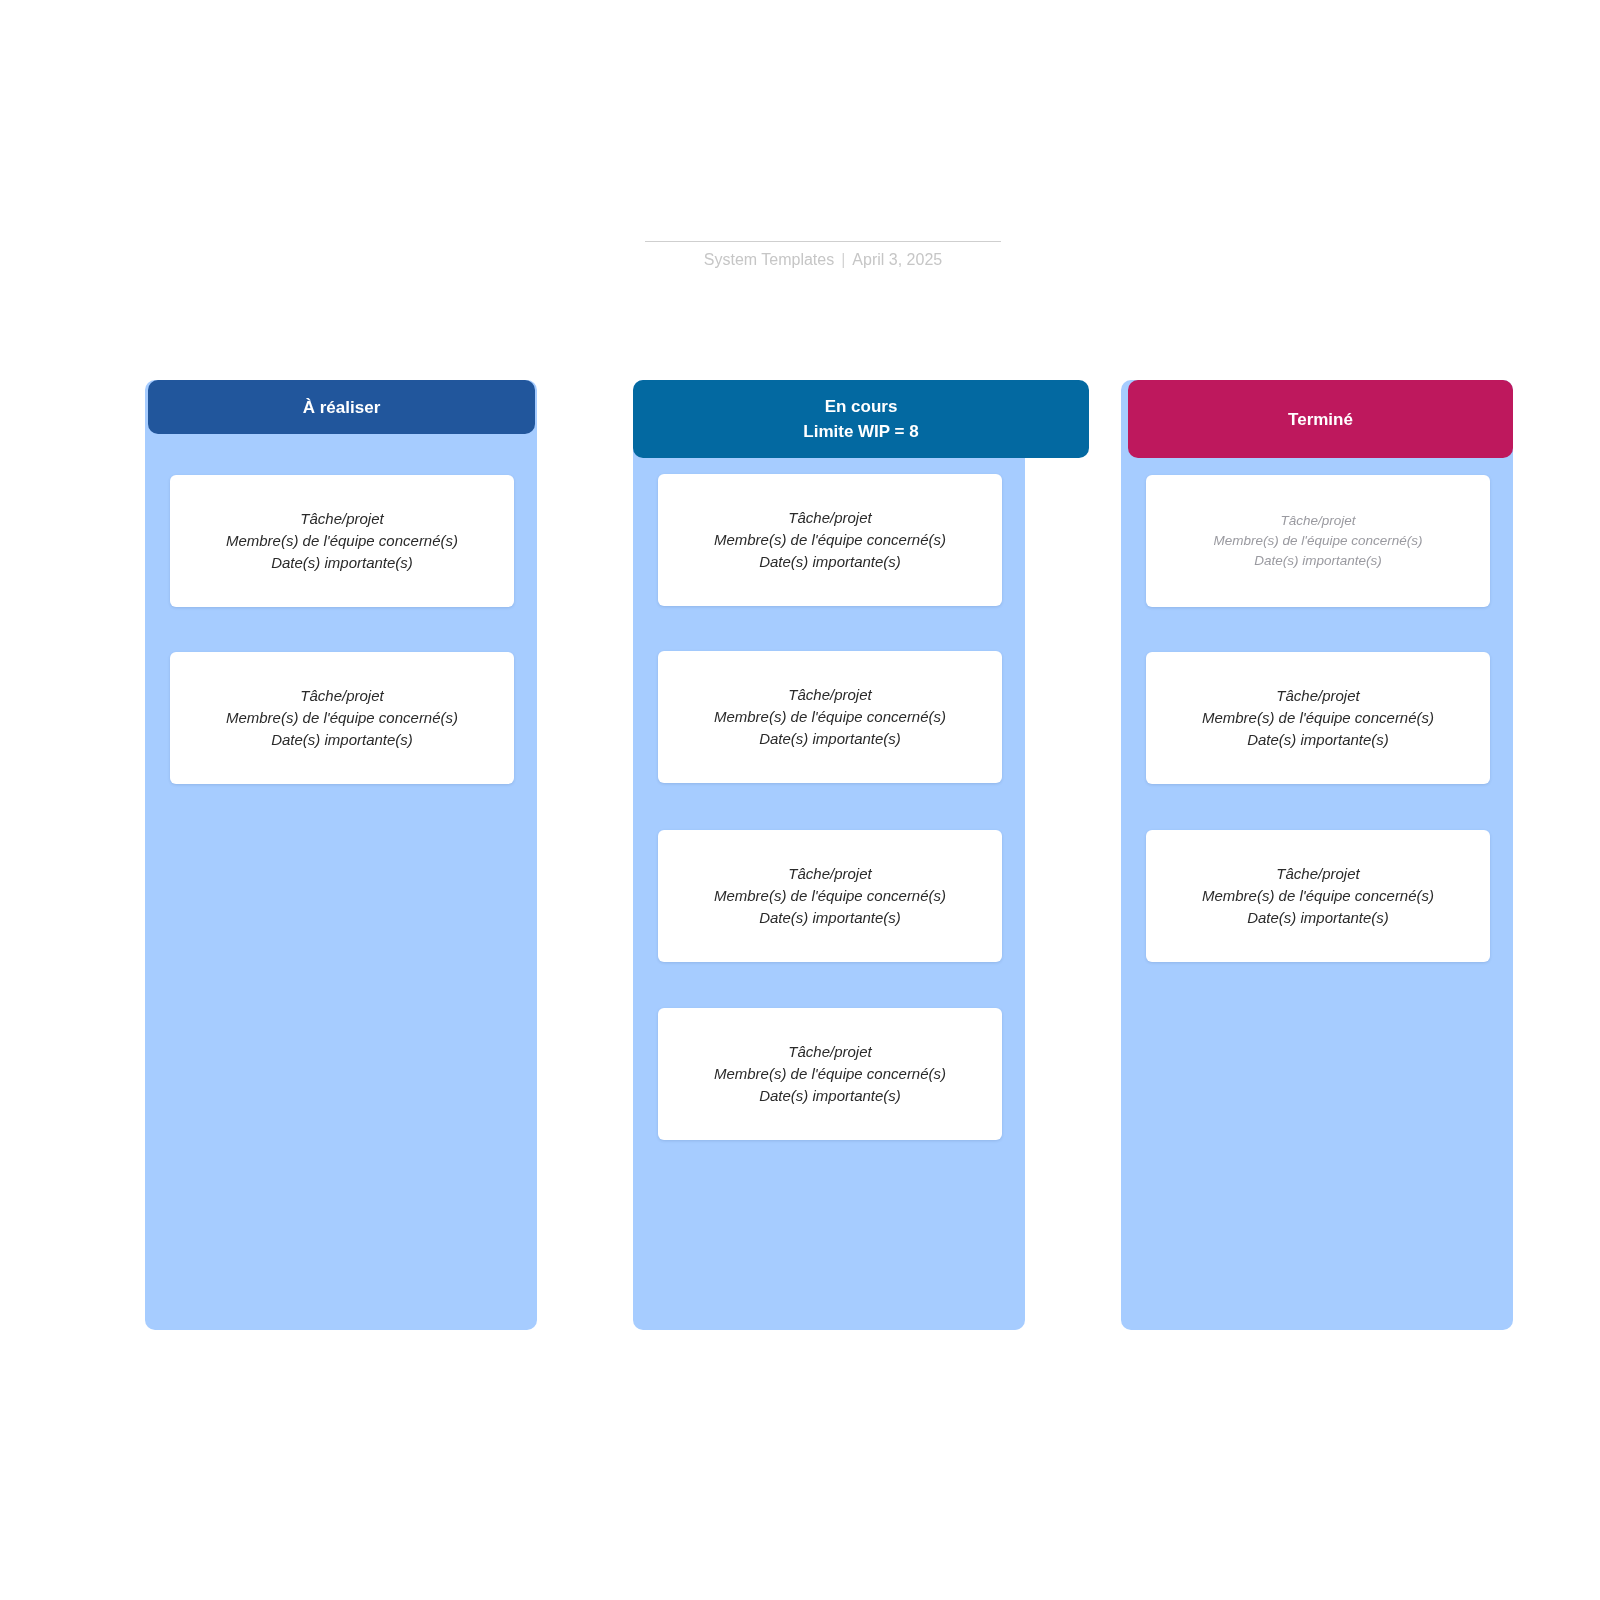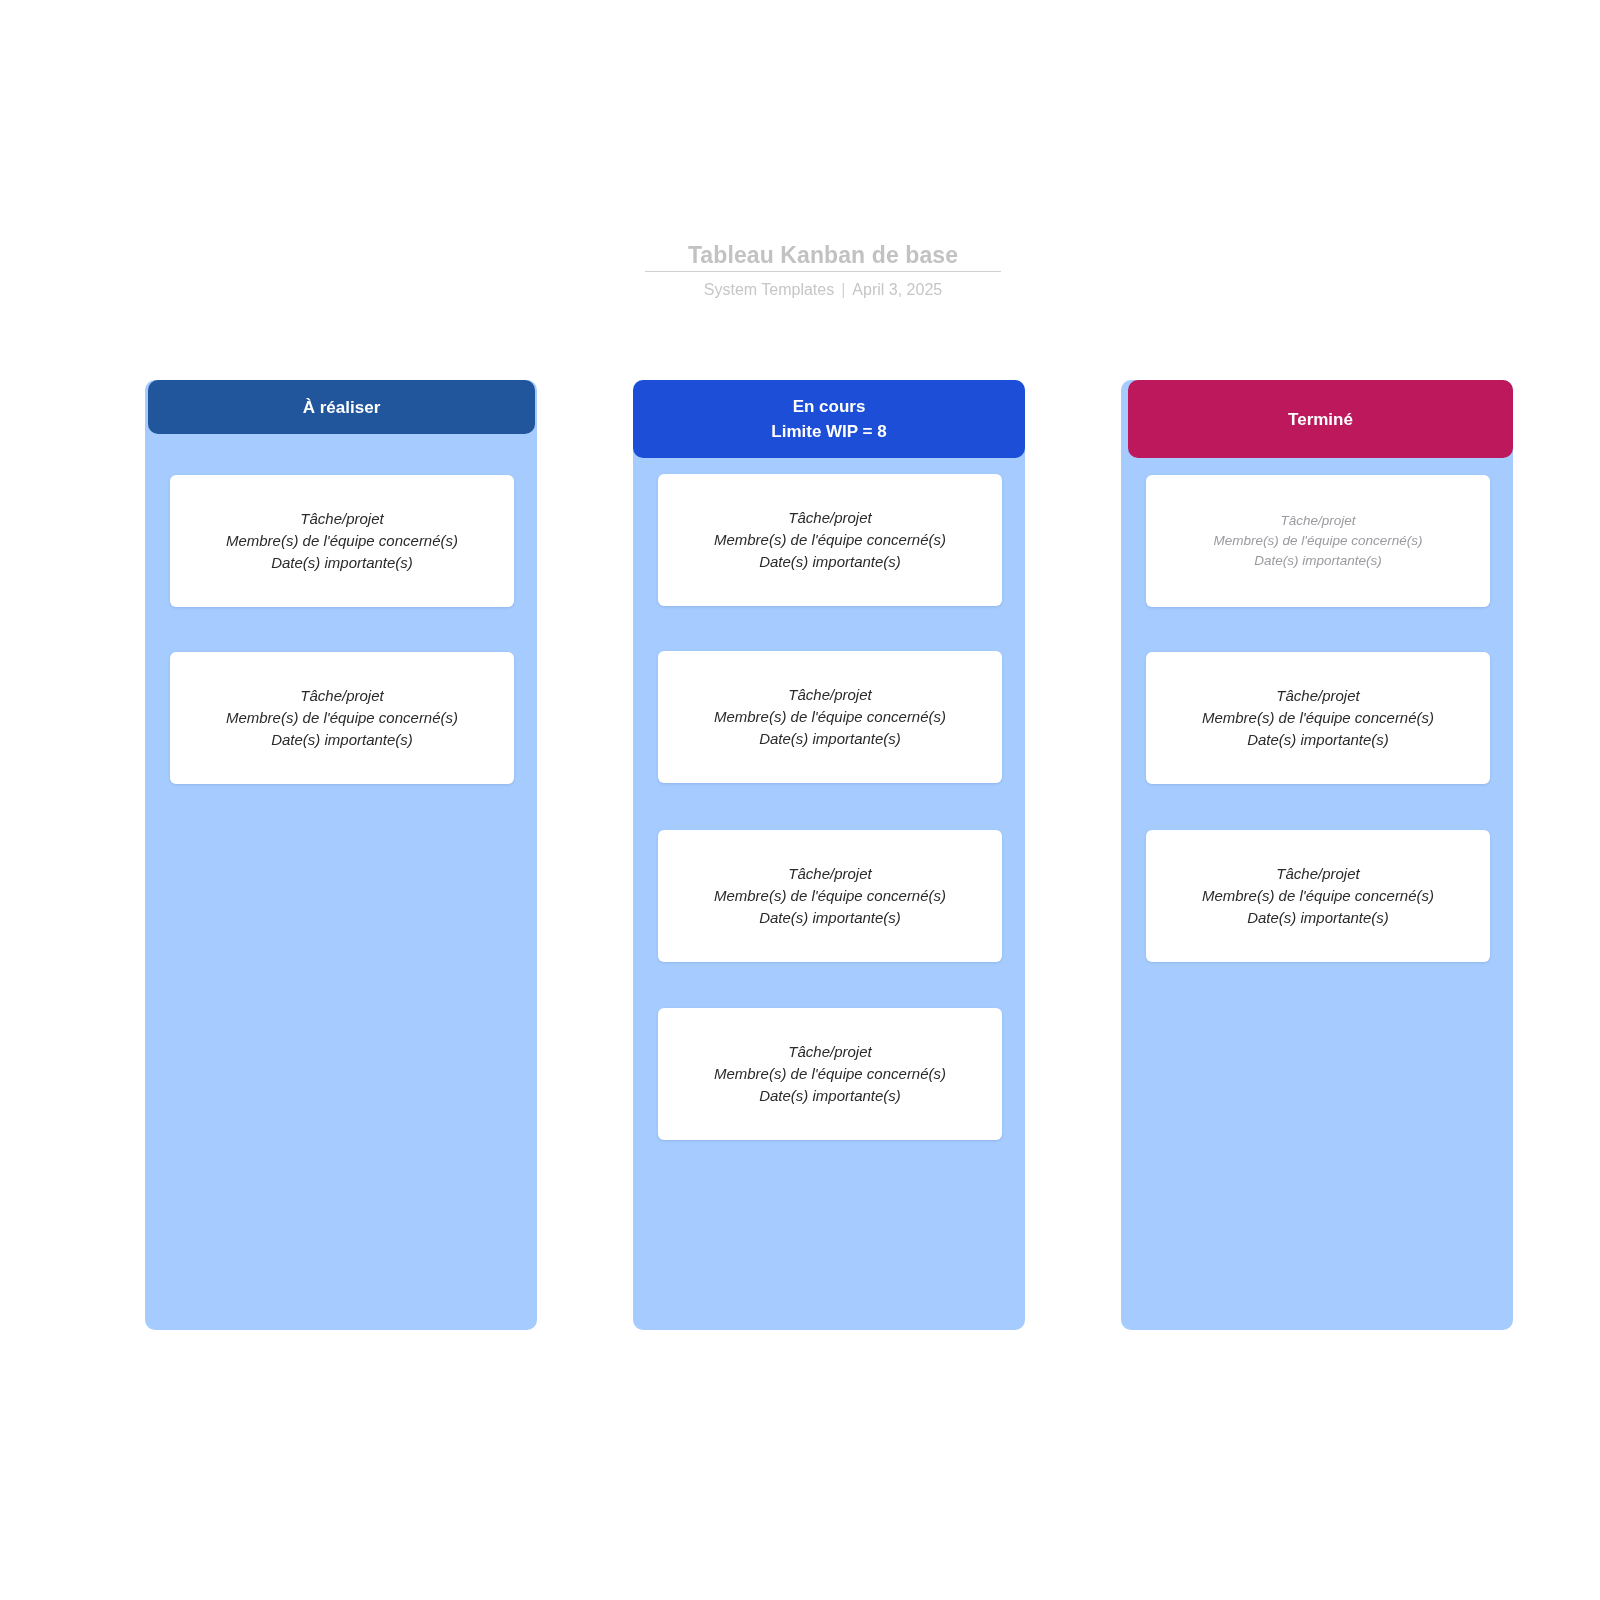--- a/index.html
+++ b/index.html
@@ -98,21 +98,21 @@
   .col-header-line { white-space: nowrap; }
 
   
   #col-todo { left: 145px; }
   #col-todo .col-body   { width: 392px; height: 950px; }
   #col-todo .col-header { left: 3px; width: 387px; height: 54px; background: #21569c; }
 
   
   #col-doing { left: 633px; }
   #col-doing .col-body   { width: 392px; height: 950px; }
-  #col-doing .col-header { left: 0px; width: 392px; height: 78px; background: #1d4ed8; }
+  #col-doing .col-header { left: 0px; width: 456px; height: 78px; background: #0369a1; }
 
   
   #col-done { left: 1121px; }
   #col-done .col-body   { width: 392px; height: 950px; }
   #col-done .col-header { left: 7px; width: 385px; height: 78px; background: #be185d; }
 
   
   .card {
     position: absolute;
     background: #ffffff;
@@ -154,21 +154,20 @@
   #col-done  .card.c0 { top: 95px; }
   #col-done  .card.c1 { top: 272px; }
   #col-done  .card.c2 { top: 450px; }
 </style>
 </head>
 <body>
 
 <div class="page">
 
   <div class="title-block">
-    <div class="doc-title">Tableau Kanban de base</div>
     <div class="title-rule"></div>
     <div class="doc-subtitle">
       <span>System Templates</span><span class="subtitle-sep">|</span><span>April 3, 2025</span>
     </div>
   </div>
 
   <div class="board">
 
     <div class="column" id="col-todo">
       <div class="col-body"></div>

